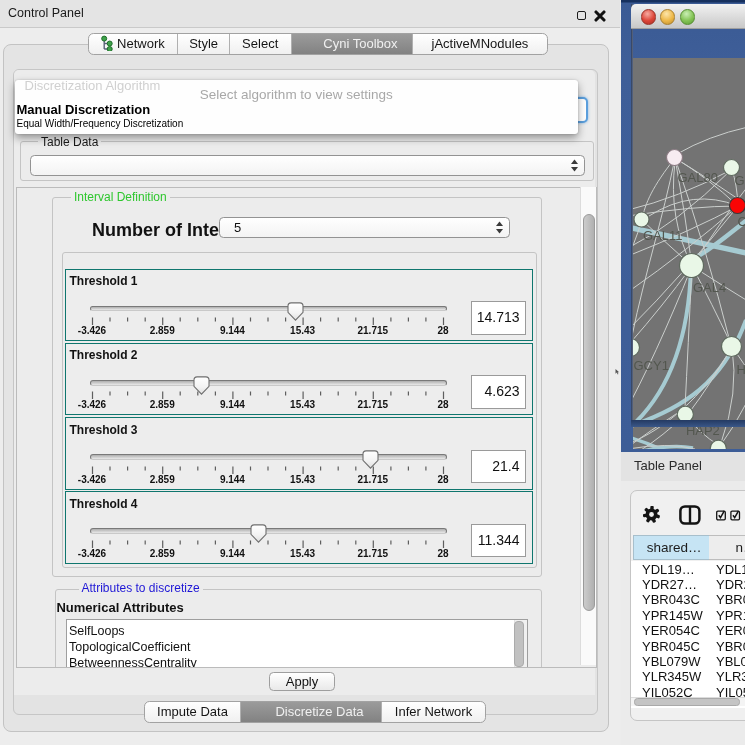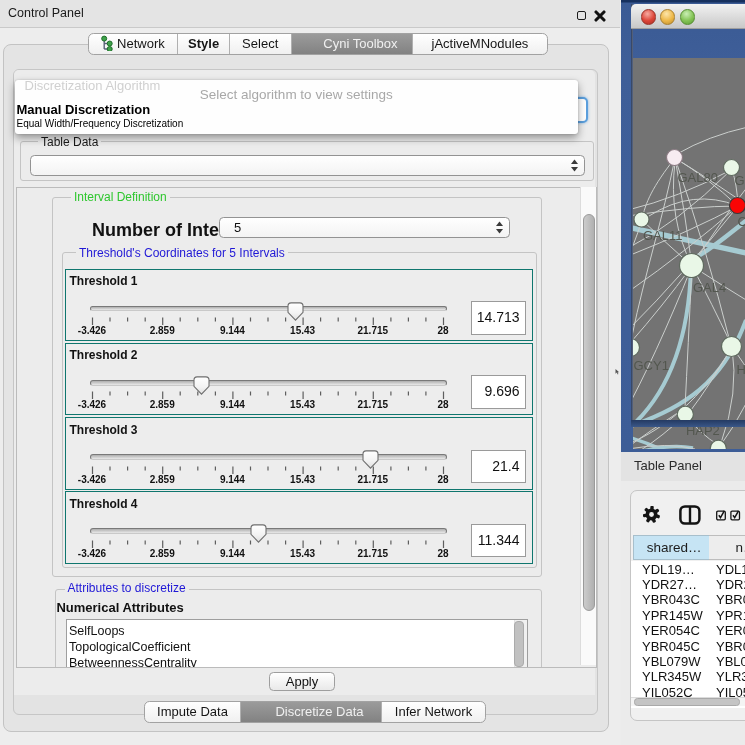--- a/index.html
+++ b/index.html
@@ -68,21 +68,21 @@
 <div class="abs" id="innerpanel"></div>
 <div class="abs" style="left:14px;top:69.5px;width:581px;height:625px;background:#ececec;border-radius:5px 5px 0 0;"></div>
 
 <div class="abs seg" id="toptabs">
  <div class="s" style="width:88.9px;"><svg style="vertical-align:-3px;margin-right:3px;" width="13" height="16" viewBox="0 0 13 16">
    <path d="M3.2,5 L3.2,14 M3.2,8.5 L8,8.5 M3.2,14 L8,14" stroke="#5a6278" stroke-width="1.4" fill="none"></path>
    <circle cx="3.2" cy="3.6" r="2.5" fill="#3fa24b" stroke="#1e6e2a" stroke-width="1"></circle>
    <circle cx="8.7" cy="8.5" r="2.5" fill="#3fa24b" stroke="#1e6e2a" stroke-width="1"></circle>
    <circle cx="8.7" cy="14" r="2.5" fill="#3fa24b" stroke="#1e6e2a" stroke-width="1"></circle>
   </svg>Network</div>
- <div class="s" style="width:50.4px;font-weight:bold;">Style</div>
+ <div class="s" style="width:50.4px;">Style</div>
  <div class="s" style="width:60.8px;">Select</div>
  <div class="s sel" style="width:103.7px;">Cyni Toolbox</div>
  <div class="s" style="width:133.4px;">jActiveMNodules</div>
 </div>
 
 <div class="abs group" style="left:19.5px;top:141px;width:572px;height:38px;background:#ececec;"></div>
 <div class="abs gtitle" style="left:22px;top:135.5px;color:#1a1a1a;">Table Data</div>
 <div class="abs combo" style="left:29.5px;top:154.5px;width:553px;height:19px;">
   <svg style="position:absolute;right:5px;top:3px;" width="9" height="13" viewBox="0 0 9 13">
    <path d="M4.5,0.5 L8,5 L1,5 Z" fill="#3a3a3a"></path>
@@ -99,30 +99,29 @@
     <div class="abs b" style="left:75.5px;top:32px;font-size:18px;color:#111;">Number of Intervals</div>
     <div class="abs combo" style="left:202.5px;top:29px;width:289px;height:19px;">
       <span class="tx" style="left:14px;line-height:19px;">5</span>
       <svg style="position:absolute;right:5px;top:3px;" width="9" height="13" viewBox="0 0 9 13">
        <path d="M4.5,0.5 L8,5 L1,5 Z" fill="#3a3a3a"></path>
           <path d="M4.5,12.5 L8,8 L1,8 Z" fill="#3a3a3a"></path>
       </svg>
     </div>
 
     <div class="abs group" style="left:38px;top:401.5px;width:485px;height:150px;"></div>
-    <div class="abs gtitle" style="left:32px;top:394px;color:#1f17d6;">Attributes to discretize</div>
+    <div class="abs gtitle" style="left:46px;top:394px;color:#1f17d6;">Attributes to discretize</div>
     <div class="abs b" style="left:39.9px;top:412.5px;font-size:13px;color:#111;">Numerical Attributes</div>
     <div class="abs" style="left:49.5px;top:431.5px;width:459.5px;height:62px;background:#fff;border:1px solid #9e9e9e;font-size:12.5px;color:#111;">
       <div style="padding-left:2px;line-height:16.2px;padding-top:2.5px;">SelfLoops<br>TopologicalCoefficient<br>BetweennessCentrality<br>NeighborhoodConnectivity</div>
       <div class="abs" style="right:0;top:0;width:12px;height:62px;background:#f0f0f0;border-left:1px solid #e2e2e2;"></div>
       <div class="abs" style="right:2.5px;top:1px;width:8px;height:44px;border-radius:4px;background:#c1c1c1;border:0.5px solid #ababab;"></div>
     </div>
 
     <div class="abs group" style="left:45px;top:64.5px;width:473px;height:314px;"></div>
-    <div class="abs gtitle" style="left:43.5px;top:59px;color:#1f17d6;">Threshold's Coordinates for 5 Intervals</div>
 
     <div class="abs thbox" style="top:81.0px;left:48px;">
 <div class="thlabel">Threshold 1</div>
 <div class="track"></div>
 <svg style="position:absolute;left:0;top:47.5px;" width="466" height="9" viewBox="0 0 466 9">
           <path d="M26.5,0.5 L26.5,8" stroke="#5e5e5e" stroke-width="1.2"></path>
           <path d="M44.0,0.5 L44.0,4.5" stroke="#5e5e5e" stroke-width="1.2"></path>
           <path d="M61.6,0.5 L61.6,4.5" stroke="#5e5e5e" stroke-width="1.2"></path>
           <path d="M79.2,0.5 L79.2,4.5" stroke="#5e5e5e" stroke-width="1.2"></path>
           <path d="M96.7,0.5 L96.7,8" stroke="#5e5e5e" stroke-width="1.2"></path>
@@ -196,21 +195,21 @@
 <svg style="position:absolute;left:127.2px;top:32px;" width="17" height="19" viewBox="0 0 17 19">
 <defs>
             <linearGradient id="thg2" x1="0" y1="0" x2="0" y2="1">
               <stop offset="0" stop-color="#ffffff"></stop>
               <stop offset="0.6" stop-color="#f2f2f2"></stop>
               <stop offset="1" stop-color="#dedede"></stop>
             </linearGradient>
           </defs>
 <path d="M1,4 Q1,0.9 4.1,0.9 L12.9,0.9 Q16,0.9 16,4 L16,10.3 L8.5,18.2 L1,10.3 Z" fill="url(#thg2)" stroke="#6e6e6e" stroke-width="1.1"></path>
         </svg>
-<div class="vbox">9.696</div>
+<div class="vbox">4.623</div>
 </div>
 <div class="abs thbox" style="top:229.6px;left:48px;">
 <div class="thlabel">Threshold 3</div>
 <div class="track"></div>
 <svg style="position:absolute;left:0;top:47.5px;" width="466" height="9" viewBox="0 0 466 9">
           <path d="M26.5,0.5 L26.5,8" stroke="#5e5e5e" stroke-width="1.2"></path>
           <path d="M44.0,0.5 L44.0,4.5" stroke="#5e5e5e" stroke-width="1.2"></path>
           <path d="M61.6,0.5 L61.6,4.5" stroke="#5e5e5e" stroke-width="1.2"></path>
           <path d="M79.2,0.5 L79.2,4.5" stroke="#5e5e5e" stroke-width="1.2"></path>
           <path d="M96.7,0.5 L96.7,8" stroke="#5e5e5e" stroke-width="1.2"></path>

